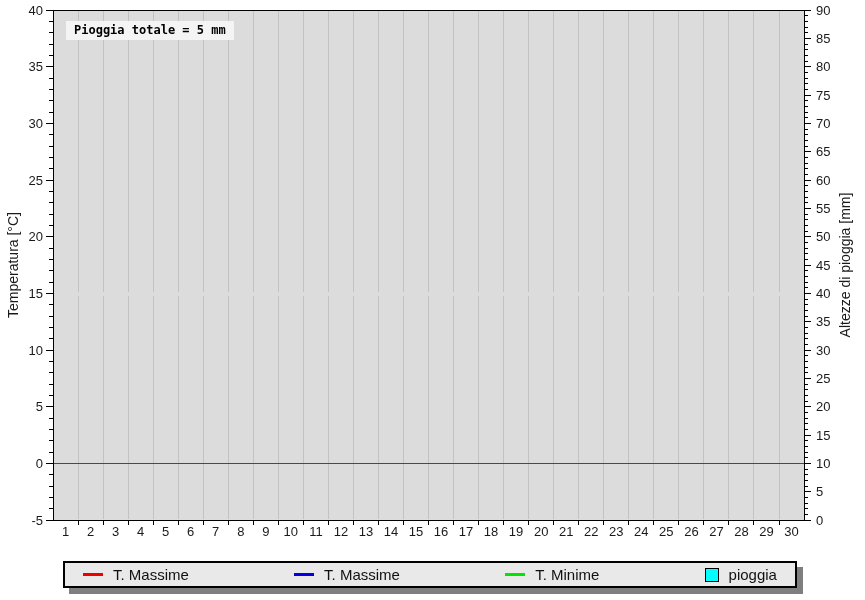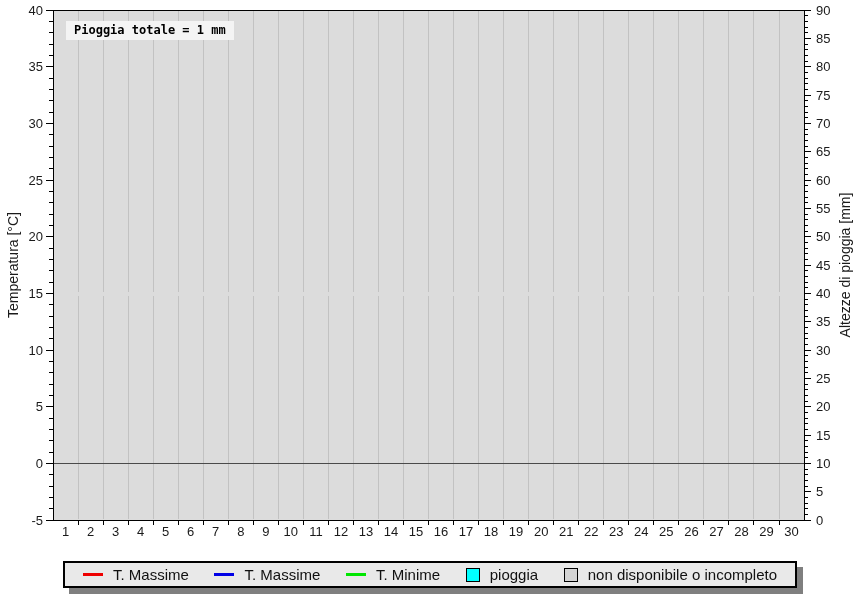--- a/index.html
+++ b/index.html
@@ -315,21 +315,21 @@
         <text x="641.3" y="536" text-anchor="middle" class="xl">24</text>
         <text x="666.3" y="536" text-anchor="middle" class="xl">25</text>
         <text x="691.4" y="536" text-anchor="middle" class="xl">26</text>
         <text x="716.4" y="536" text-anchor="middle" class="xl">27</text>
         <text x="741.4" y="536" text-anchor="middle" class="xl">28</text>
         <text x="766.5" y="536" text-anchor="middle" class="xl">29</text>
         <text x="791.5" y="536" text-anchor="middle" class="xl">30</text>
       </g>
     </svg>
 
-  <div id="annotation">Pioggia totale = 1 mm</div>
+  <div id="annotation">Pioggia totale = 5 mm</div>
 
   <div id="left-axis-title" class="axis-title">Temperatura [°C]</div>
   <div id="right-axis-title" class="axis-title">Altezze di pioggia [mm]</div>
 
   <div id="legend">
     <div class="legend-item">
       <span class="sw-line" style="background: rgb(238, 0, 0);"></span>
       <span class="legend-label">T. Massime</span>
     </div>
     <div class="legend-item">
@@ -337,19 +337,15 @@
       <span class="legend-label">T. Massime</span>
     </div>
     <div class="legend-item">
       <span class="sw-line" style="background: rgb(0, 230, 0);"></span>
       <span class="legend-label">T. Minime</span>
     </div>
     <div class="legend-item">
       <span class="sw-square" style="background: rgb(0, 255, 255);"></span>
       <span class="legend-label">pioggia</span>
     </div>
-    <div class="legend-item">
-      <span class="sw-square" style="background: rgb(212, 212, 212);"></span>
-      <span class="legend-label">non disponibile o incompleto</span>
-    </div>
   </div>
 
 </div>
 
 </body></html>

